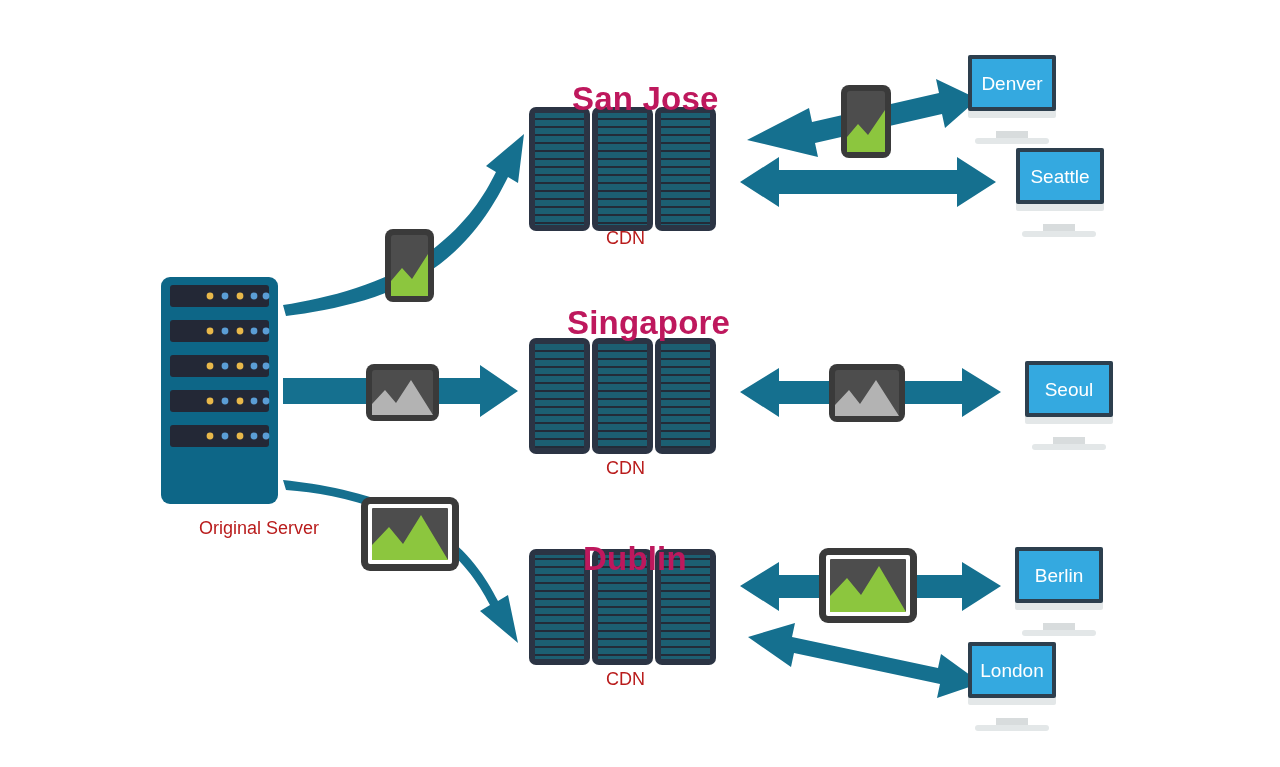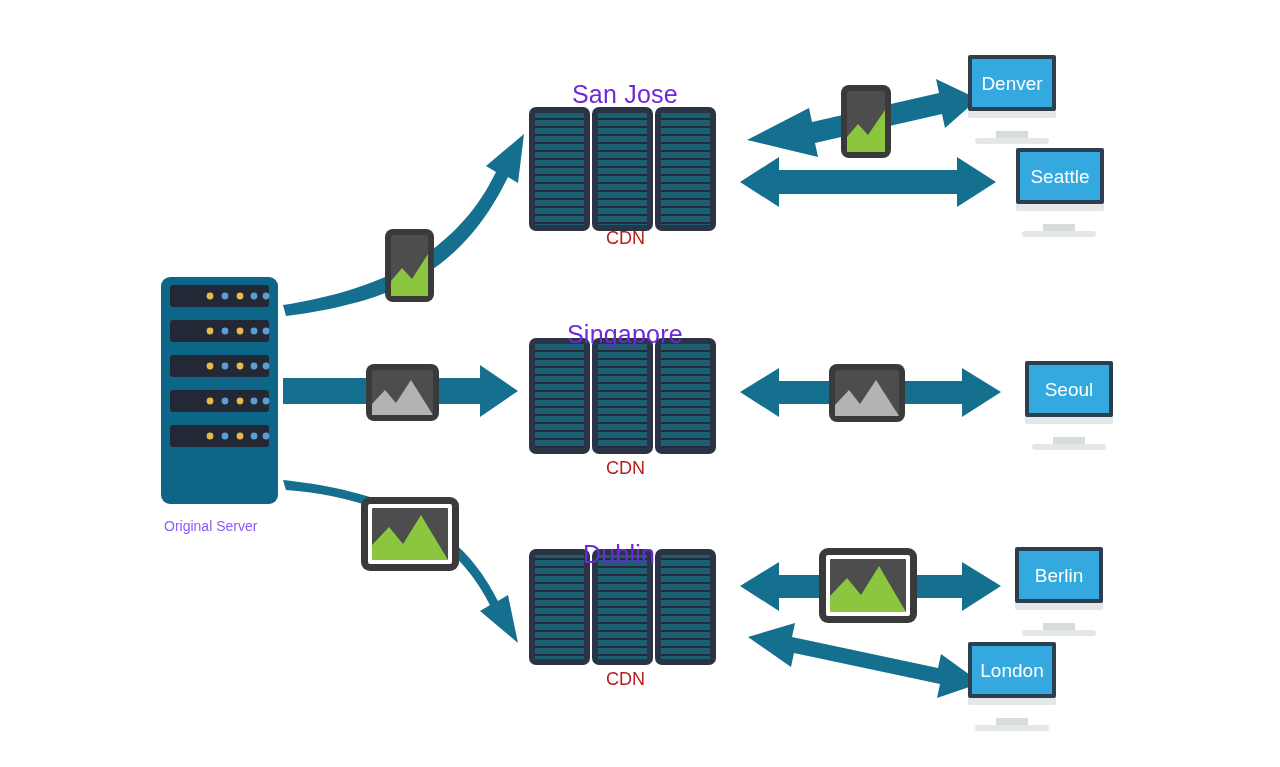--- a/index.html
+++ b/index.html
@@ -26,33 +26,34 @@
     width: 1280px;
     height: 767px;
     display: block;
   }
   .lbl {
     position: absolute;
     white-space: nowrap;
     pointer-events: none;
   }
   .city-title {
-    font-size: 25px;
-    font-weight: normal;
-    color: #6d28d9;
+    font-size: 33px;
+    font-weight: bold;
+    color: #be185d;
     letter-spacing: 0.2px;
   }
   .cdn-label {
     font-size: 18px;
     color: #b91c1c;
     font-weight: normal;
   }
   .server-label {
-    font-size: 14px;
-    color: #8b5cf6;
+    font-size: 18px;
+    color: #b91c1c;
+    margin-left: 35px;
   }
   .screen-text {
     font-size: 19px;
     fill: #ffffff;
     font-family: "Liberation Sans", sans-serif;
   }
 </style>
 </head>
 <body>
 
@@ -253,21 +254,21 @@
     <rect x="968" y="642" width="88" height="63" rx="2" fill="#e3e7e8"></rect>
     <rect x="968" y="642" width="88" height="56" rx="2" fill="#2d3f4e"></rect>
     <rect x="972" y="646" width="80" height="48" fill="#34a9e0"></rect>
     <text class="screen-text" x="1012" y="677" text-anchor="middle">London</text>
   </g>
 </svg>
 
 <div class="lbl city-title" style="left:572px; top:80px;">San Jose</div>
 <div class="lbl cdn-label" style="left:606px; top:228px;">CDN</div>
 
-<div class="lbl city-title" style="left:567px; top:320px;text-align:right;">Singapore</div>
+<div class="lbl city-title" style="left:567px; top:304px;text-align:right;">Singapore</div>
 <div class="lbl cdn-label" style="left:606px; top:458px;">CDN</div>
 
 <div class="lbl city-title" style="left:583px; top:516px;margin-top:24px;">Dublin</div>
 <div class="lbl cdn-label" style="left:606px; top:669px;">CDN</div>
 
 <div class="lbl server-label" style="left:164px; top:518px;">Original Server</div>
 
 </div>
 
 </body></html>

